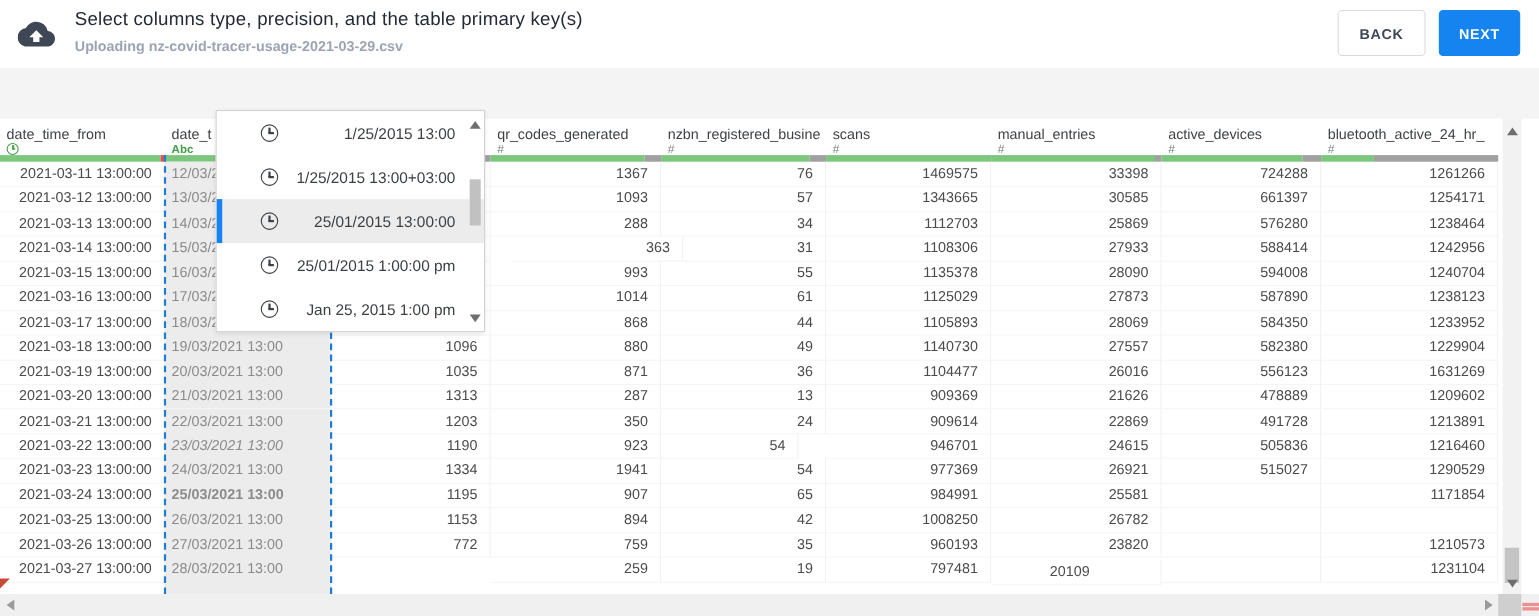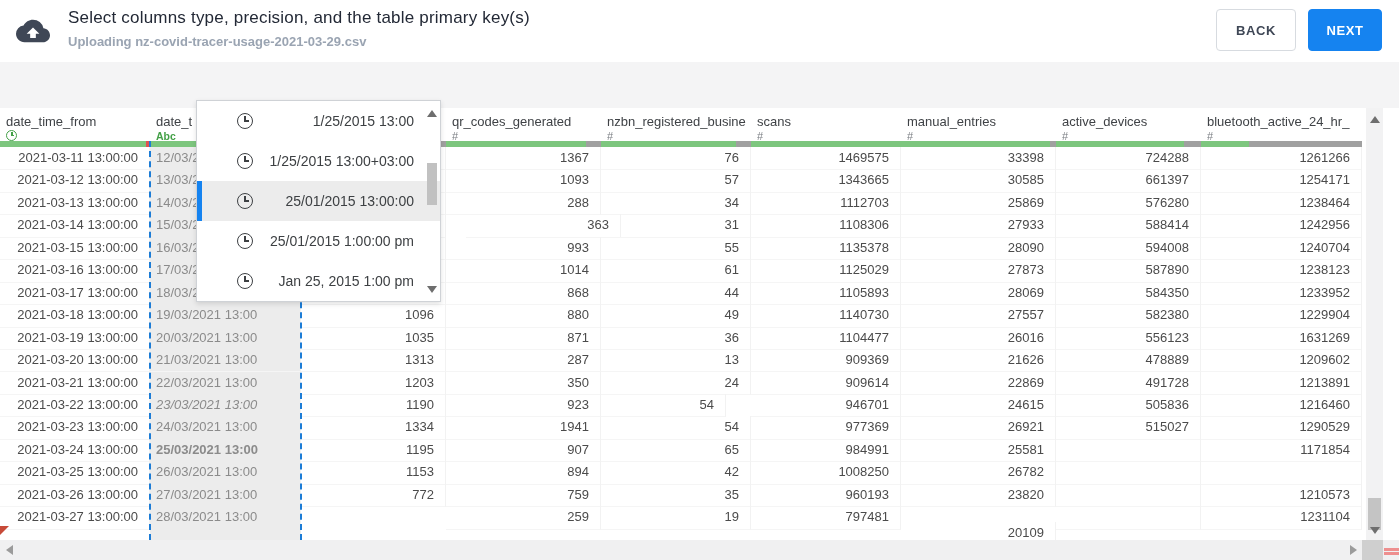--- a/index.html
+++ b/index.html
@@ -345,21 +345,21 @@
       <div class="cell ar" style="left: 751px; width: 150px; top: 375.75px; height: 23.45px;">960193</div>
       <div class="cell ar" style="left: 901px; width: 155px; top: 375.75px; height: 23.45px;">23820</div>
       <div class="cell ar" style="left: 1056px; width: 145px; top: 375.75px; height: 23.45px;"></div>
       <div class="cell ar" style="left: 1201px; width: 161px; top: 375.75px; height: 23.45px;">1210573</div>
       <div class="cell ar" style="left: 0px; width: 150px; top: 398.2px; height: 23.45px;">2021-03-27 13:00:00</div>
       <div class="cell al sel" style="left: 150px; width: 151px; top: 398.2px; height: 23.45px;">28/03/2021 13:00</div>
       <div class="cell ar" style="left: 301px; width: 145px; top: 398.2px; height: 23.45px; margin-top: 40px;">939</div>
       <div class="cell ar" style="left: 446px; width: 155px; top: 398.2px; height: 23.45px;">259</div>
       <div class="cell ar" style="left: 601px; width: 150px; top: 398.2px; height: 23.45px;">19</div>
       <div class="cell ar" style="left: 751px; width: 150px; top: 398.2px; height: 23.45px;">797481</div>
-      <div class="cell ar" style="left: 901px; width: 155px; top: 414px; height: 23.45px;">20109</div>
+      <div class="cell ar" style="left: 901px; width: 155px; top: 401px; height: 23.45px; text-align: center;">20109</div>
       <div class="cell ar" style="left: 1056px; width: 145px; top: 398.2px; height: 23.45px;"></div>
       <div class="cell ar" style="left: 1201px; width: 161px; top: 398.2px; height: 23.45px;">1231104</div>
       <div class="sel-ext" style="left: 150px; width: 151px; top: 420.65px; height: 11.35px;"></div>
       <div class="dash-line" style="left: 149px; top: 33px; height: 399px;"></div>
       <div class="dash-line" style="left: 300px; top: 33px; height: 399px;"></div>
     </div>
 
   <div class="vscroll">
     <span class="tri up" style="left:4px;top:8px;"></span>
     <div class="thumb"></div>

